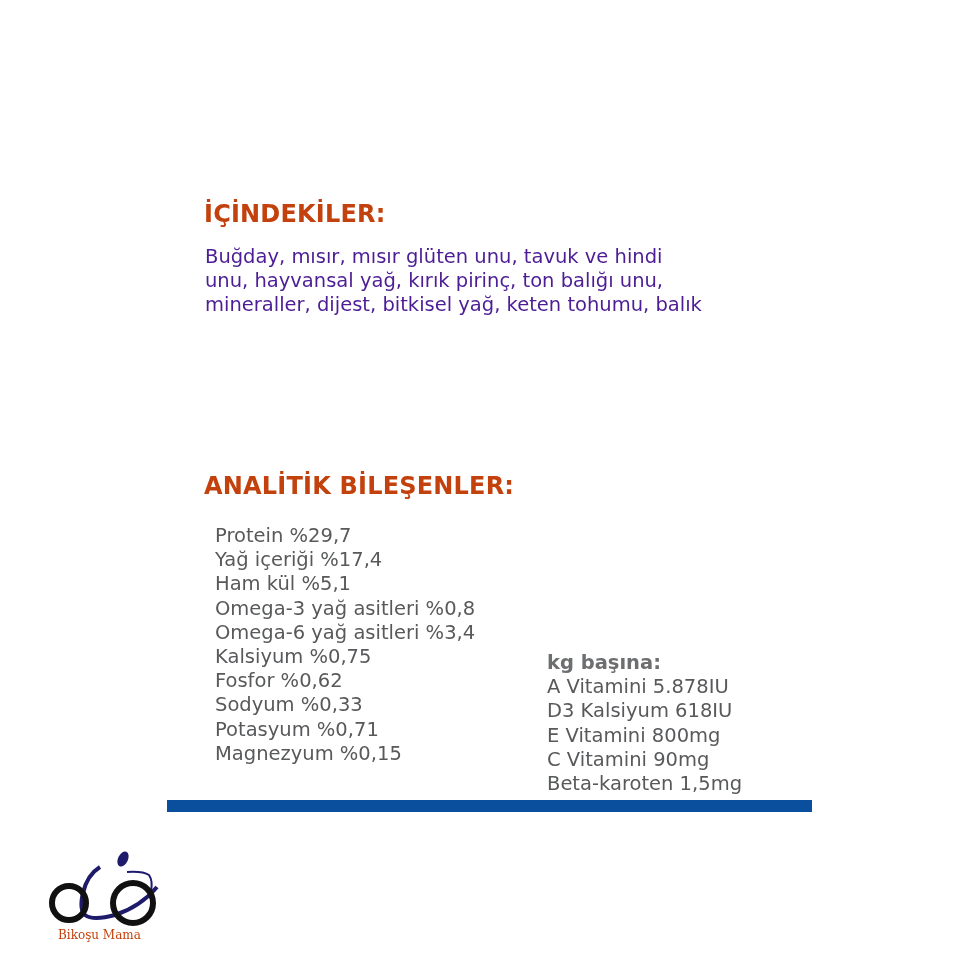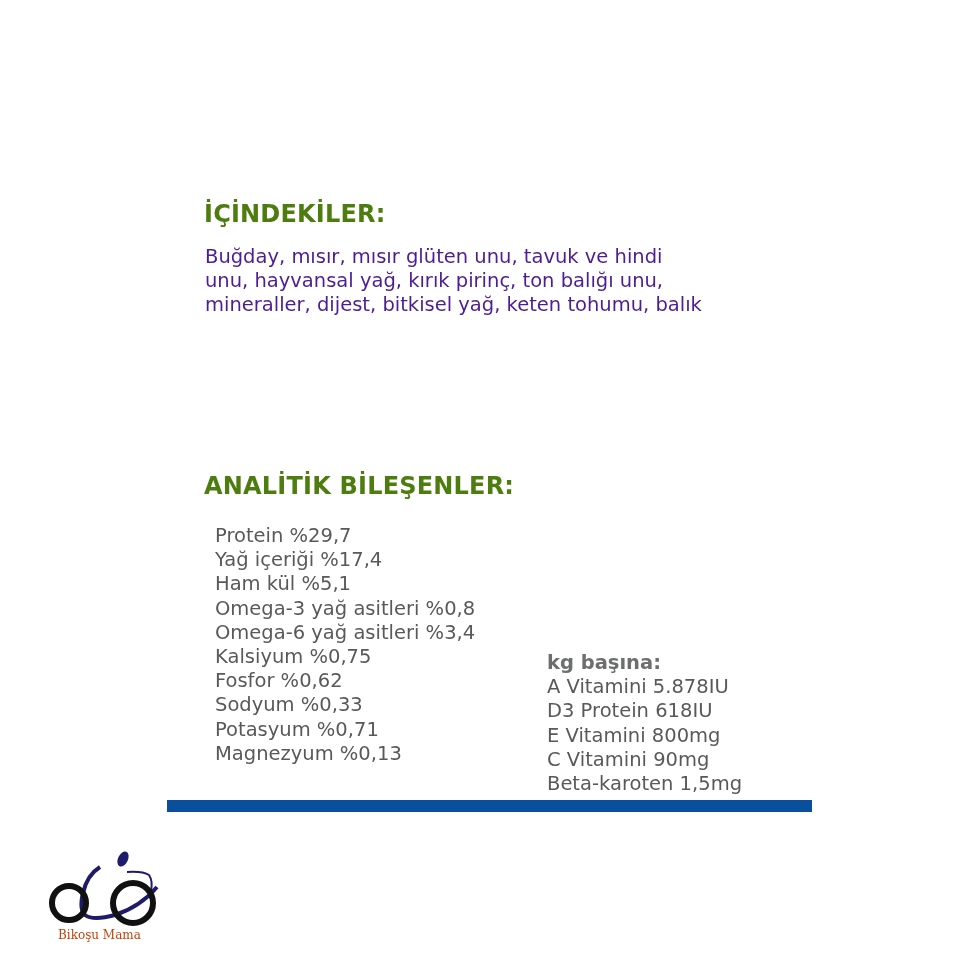--- a/index.html
+++ b/index.html
@@ -2,21 +2,21 @@
 <html><head>
   <meta charset="utf-8">
   <style>
     html, body { margin: 0; padding: 0; }
     body {
       width: 980px; height: 980px; background: #ffffff; position: relative; overflow: hidden;
       font-family: "DejaVu Sans", sans-serif; color: #58595b;
     }
     .heading {
       position: absolute; left: 204px; margin: 0;
-      color: #4d7c0f; font-weight: bold; font-size: 24px; letter-spacing: 0.2px;
+      color: #c2410c; font-weight: bold; font-size: 24px; letter-spacing: 0.2px;
     }
     #h1 { top: 200px; }
     #h2 { top: 472px; }
     .ingredients {
       position: absolute; left: 205px; top: 245px; width: 580px;
       font-size: 19.5px; line-height: 24px; color: #4c1d95; margin: 0;
     }
     .ingredients span { display: block; white-space: nowrap; }
     .list {
       position: absolute; top: 514px; margin: 10px; padding: 0; list-style: none;
@@ -50,27 +50,27 @@
 <ul class="list" id="analytics">
   <li>Protein %29,7</li>
   <li>Yağ içeriği %17,4</li>
   <li>Ham kül %5,1</li>
   <li>Omega-3 yağ asitleri %0,8</li>
   <li>Omega-6 yağ asitleri %3,4</li>
   <li>Kalsiyum %0,75</li>
   <li>Fosfor %0,62</li>
   <li>Sodyum %0,33</li>
   <li>Potasyum %0,71</li>
-  <li>Magnezyum %0,13</li>
+  <li>Magnezyum %0,15</li>
 </ul>
 
 <ul class="list" id="perkg">
   <li class="perkg-title">kg başına:</li>
   <li>A Vitamini 5.878IU</li>
-  <li>D3 Protein 618IU</li>
+  <li>D3 Kalsiyum 618IU</li>
   <li>E Vitamini 800mg</li>
   <li>C Vitamini 90mg</li>
   <li>Beta-karoten 1,5mg</li>
 </ul>
 
 <div class="bar"></div>
 
 <svg class="logo" viewBox="0 0 120 100">
   <ellipse cx="78" cy="14" rx="5" ry="8" transform="rotate(25 78 14)" fill="#1e1b6b"></ellipse>
   <path d="M55 22 Q42 30 38 48 Q34 64 40 70 Q48 76 70 70 Q95 62 112 42" fill="none" stroke="#1e1b6b" stroke-width="4"></path>

